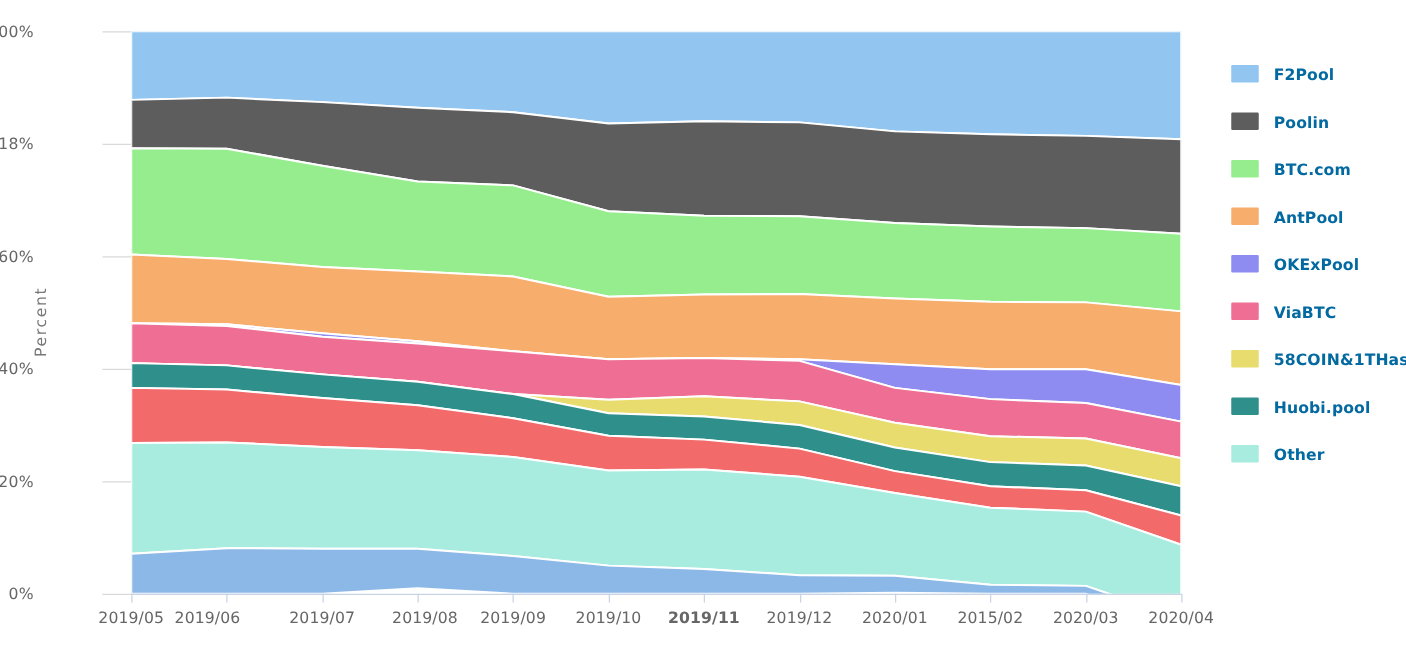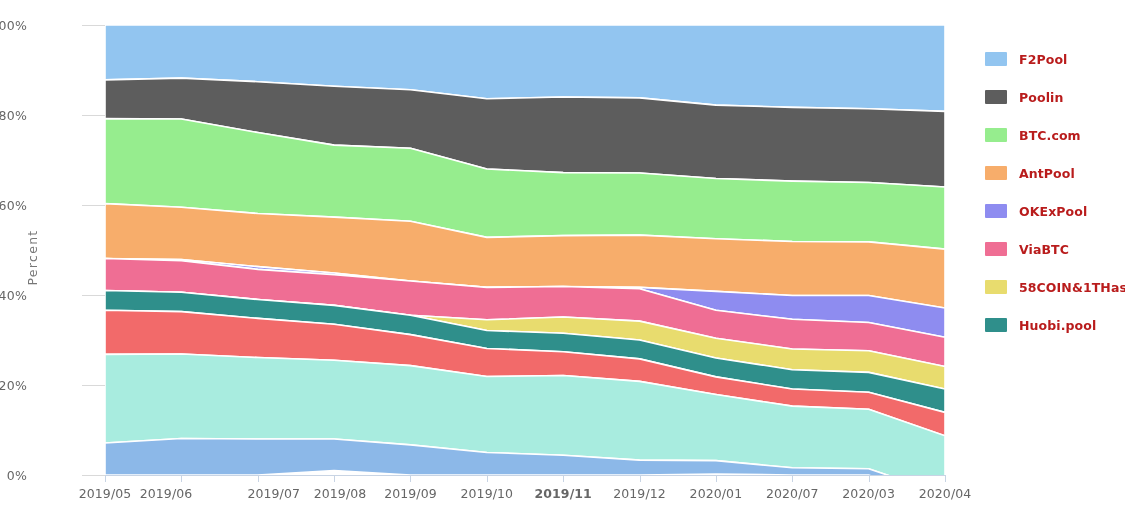--- a/index.html
+++ b/index.html
@@ -52,41 +52,41 @@
   #legend{
     position:absolute;left:985px;top:40px;width:140px;
   }
   .legend-row{
     display:flex;align-items:center;height:38px;
   }
   .legend-swatch{
     width:22px;height:14px;border-radius:1px;flex:0 0 auto;
   }
   .legend-label{
-    margin-left:12px;font-size:12.5px;font-weight:bold;color:#b91c1c;
+    margin-left:12px;font-size:12.5px;font-weight:bold;color:#0369a1;
     white-space:nowrap;letter-spacing:.1px;
   }
 </style>
 </head>
 <body>
 
 <div id="chart-root">
 
   <div class="y-axis">
     <div class="y-title">Percent</div>
     <div id="y-ticks">
         <div class="y-tick" style="top: 475px;">0%</div>
         <div class="y-tick-line" style="top: 475px;"></div>
         <div class="y-tick" style="top: 385px;">20%</div>
         <div class="y-tick-line" style="top: 385px;"></div>
         <div class="y-tick" style="top: 295px;">40%</div>
         <div class="y-tick-line" style="top: 295px;"></div>
         <div class="y-tick" style="top: 205px;">60%</div>
         <div class="y-tick-line" style="top: 205px;"></div>
-        <div class="y-tick" style="top: 115px;">80%</div>
+        <div class="y-tick" style="top: 115px;">18%</div>
         <div class="y-tick-line" style="top: 115px;"></div>
         <div class="y-tick" style="top: 25px;">100%</div>
         <div class="y-tick-line" style="top: 25px;"></div>
       </div>
   </div>
 
   <div id="plot-area">
     <svg id="plot-svg" viewBox="0 0 840 450" preserveAspectRatio="none">
         <line x1="0" x2="840" y1="360" y2="360" stroke="#d9d9d9" stroke-width="1"></line>
         <line x1="0" x2="840" y1="270" y2="270" stroke="#d9d9d9" stroke-width="1"></line>
@@ -107,35 +107,35 @@
       </svg>
   </div>
 
   <div id="x-axis">
     <div id="x-axis-line"></div>
   <div class="x-tick-mark" style="left: 0px;"></div>
       <div class="x-label" style="left: 0px;">2019/05</div>
       <div class="x-tick-mark" style="left: 76.3636px;"></div>
       <div class="x-label" style="left: 61px;">2019/06</div>
       <div class="x-tick-mark" style="left: 152.727px;"></div>
-      <div class="x-label" style="left: 152.727px; margin-left: 16px;">2019/07</div>
+      <div class="x-label" style="left: 152.727px;">2019/07</div>
       <div class="x-tick-mark" style="left: 229.091px;"></div>
       <div class="x-label" style="left: 235px;">2019/08</div>
       <div class="x-tick-mark" style="left: 305.455px;"></div>
       <div class="x-label" style="left: 305.455px;">2019/09</div>
       <div class="x-tick-mark" style="left: 381.818px;"></div>
       <div class="x-label" style="left: 381.818px;">2019/10</div>
       <div class="x-tick-mark" style="left: 458.182px;"></div>
       <div class="x-label" style="left: 458.182px; font-weight: bold;">2019/11</div>
       <div class="x-tick-mark" style="left: 534.545px;"></div>
       <div class="x-label" style="left: 534.545px;">2019/12</div>
       <div class="x-tick-mark" style="left: 610.909px;"></div>
       <div class="x-label" style="left: 610.909px;">2020/01</div>
       <div class="x-tick-mark" style="left: 687.273px;"></div>
-      <div class="x-label" style="left: 687.273px;">2020/07</div>
+      <div class="x-label" style="left: 687.273px;">2015/02</div>
       <div class="x-tick-mark" style="left: 763.636px;"></div>
       <div class="x-label" style="left: 763.636px;">2020/03</div>
       <div class="x-tick-mark" style="left: 840px;"></div>
       <div class="x-label" style="left: 840px;">2020/04</div>
     </div>
 
   <div id="legend">
       <div class="legend-row">
         <span class="legend-swatch" style="background: rgb(146, 197, 240);"></span>
         <span class="legend-label">F2Pool</span>
@@ -161,15 +161,19 @@
         <span class="legend-label">ViaBTC</span>
       </div>
       <div class="legend-row">
         <span class="legend-swatch" style="background: rgb(232, 220, 110);"></span>
         <span class="legend-label">58COIN&amp;1THash</span>
       </div>
       <div class="legend-row">
         <span class="legend-swatch" style="background: rgb(47, 143, 139);"></span>
         <span class="legend-label">Huobi.pool</span>
       </div>
+      <div class="legend-row">
+        <span class="legend-swatch" style="background: rgb(168, 236, 223);"></span>
+        <span class="legend-label">Other</span>
+      </div>
     </div>
 
 </div>
 
 </body></html>

